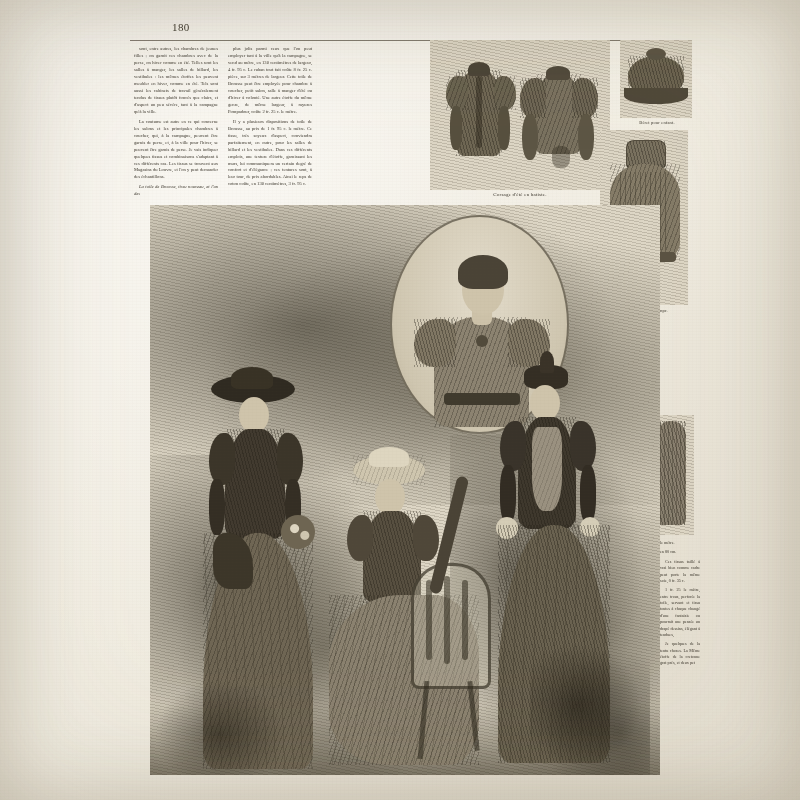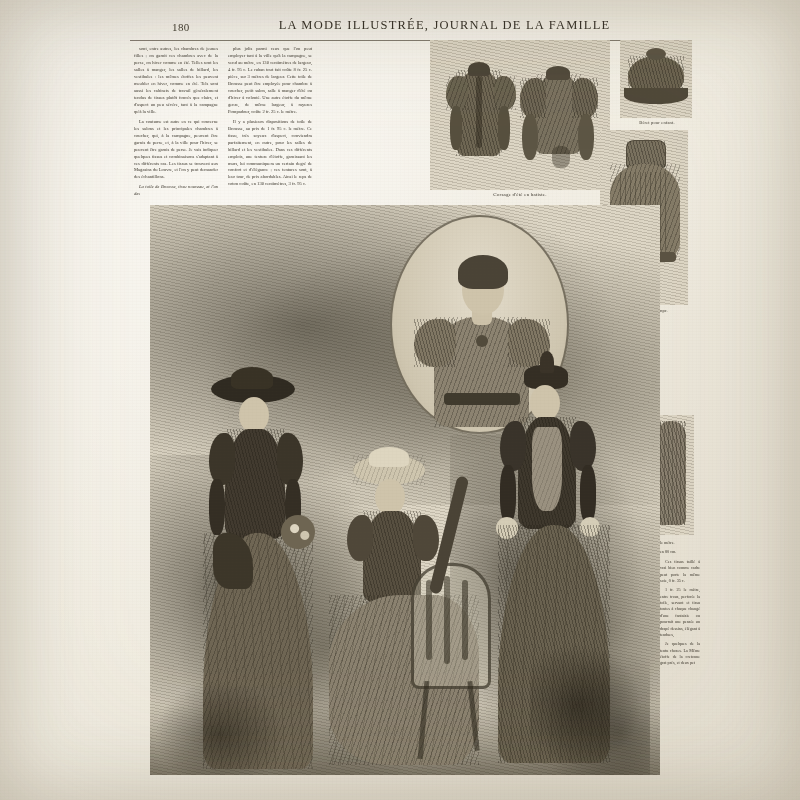--- a/index.html
+++ b/index.html
@@ -146,21 +146,20 @@
     background:radial-gradient(ellipse at 50% 35%, #e3dccb 0%, #cfc6b0 70%, #b9ae95 100%);
   }
 </style>
 </head>
 <body>
 
 <div class="page">
 
   <div class="masthead">
     <div class="folio">180</div>
-    <div class="journal-title">LA MODE ILLUSTRÉE, JOURNAL DE LA FAMILLE</div>
   </div>
   <div class="rule"></div>
 
   <div class="col" id="col-left">
     <p>sont, entre autres, les chambres de jeunes filles ; on garnit ces chambres avec de la perse, on hiver comme en été. Telles sont les salles à manger, les salles de billard, les vestibules : les mêmes étoffes les peuvent meubler en hiver, comme en été. Tels sont aussi les cabinets de travail généralement tendus de tissus plutôt foncés que clairs, et d'aspect un peu sévère, tant à la campagne qu'à la ville.</p>
     <p>La coutume est autre en ce qui concerne les salons et les principales chambres à coucher, qui, à la campagne, peuvent être garnis de perse, et, à la ville pour l'hiver, se peuvent être garnis de perse. Je vais indiquer quelques tissus et combinaisons s'adaptant à ces différents cas. Les tissus se trouvent aux Magasins du Louvre, et l'on y peut demander des échantillons.</p>
     <p class="ital">La toile de Brousse, tissu nouveau, et l'un des</p>
   </div>
 
   <div class="col" id="col-mid">

